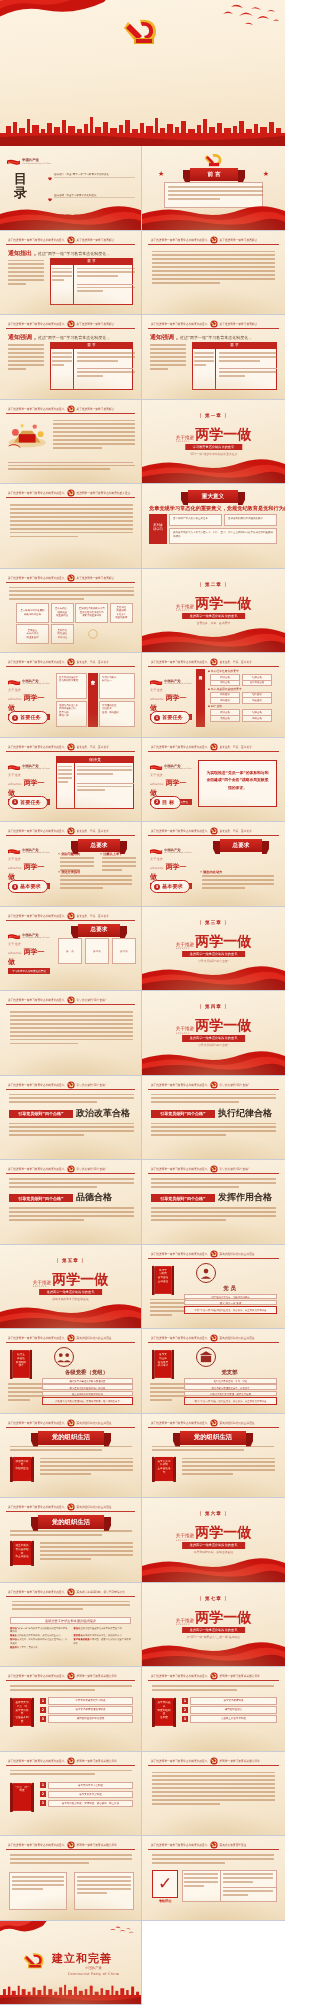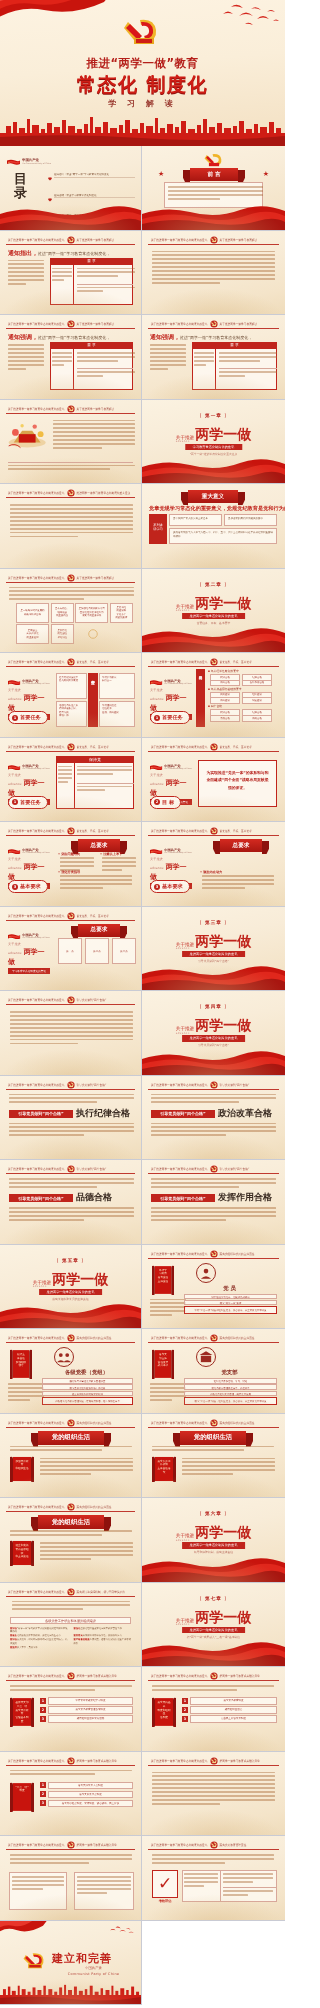--- a/index.html
+++ b/index.html
@@ -141,23 +141,20 @@
     <g>
       <path d="M23 3 L27 14 L39 14 L29 21 L33 32 L23 25 L13 32 L17 21 L7 14 L19 14 Z" fill="none"></path>
       <path d="M8 6 L20 18 L14 24 L4 12 Z" fill="#f0b429"></path>
       <path d="M10 8 L22 20 L18 24 L6 12 Z" fill="#d9171a"></path>
       <path d="M20 4 Q34 2 36 14 Q37 24 27 26 L24 21 Q32 20 31 14 Q30 8 21 9 Z" fill="#f0b429"></path>
       <path d="M21 6 Q32 5 33 14 Q34 21 26 23 L24 20 Q30 19 29 14 Q28 9 22 10 Z" fill="#d9171a"></path>
       <path d="M14 22 L34 22 L34 28 L14 28 Z" fill="#e8a61f"></path>
       <path d="M16 23 L32 23 L32 27 L16 27 Z" fill="#cf1d15"></path>
     </g>
   </svg>
-  <div class="cover-l1">推进“两学一做”教育</div>
-  <div class="cover-l2">常态化 制度化</div>
-  <div class="cover-l3">学 习 解 读</div>
   <svg class="cover-city" viewBox="0 0 285 22" preserveAspectRatio="none">
     <g fill="#cf1d15">
       <rect x="6" y="12" width="5" height="10"></rect>
         <rect x="13" y="8" width="4" height="14"></rect>
       <rect x="19" y="14" width="6" height="8"></rect>
         <rect x="27" y="5" width="3" height="17"></rect>
       <rect x="32" y="11" width="7" height="11"></rect>
         <rect x="41" y="15" width="4" height="7"></rect>
       <rect x="47" y="9" width="5" height="13"></rect>
         <rect x="54" y="13" width="6" height="9"></rect>
@@ -1046,50 +1043,50 @@
     <span class="hr">
           <span class="ht">引导党员做到“四个合格”</span>
         </span>
       </div>
       <div class="para" style="left:9px;top:18px;width:125px;">
         <i style="width:125px"></i>
         <i style="width:125px"></i>
         <i style="width:88px"></i>
       </div>
       <div class="rstrip" style="left:9px;top:34px;width:64px;font-size:4px;">引导党员做到“四个合格”</div>
+      <div style="position:absolute;left:76px;top:31px;font-size:9px;font-weight:bold;color:#3a2b22;">政治改革合格</div>
+      <div class="para" style="left:9px;top:47px;width:125px;">
+        <i style="width:125px"></i>
+        <i style="width:125px"></i>
+        <i style="width:125px"></i>
+        <i style="width:75px"></i>
+      </div>
+    </div>
+    <div class="slide">
+      <div class="s-head">
+    <span class="hl">
+          <span class="ht">关于推进两学一做学习教育常态化制度化的意见</span>
+        </span>
+    <svg class="hbadge" viewBox="0 0 12 12">
+  <circle cx="6" cy="6" r="5.4" fill="#c0241c"></circle>
+  <path d="M2.6 3 L6 6.4 L4.8 7.8 L1.8 4.4 Z" fill="#f3d38a"></path>
+  <path d="M5.6 2.4 Q9.6 2 9.8 5.4 Q10 8 7.2 8.6 L6.6 7.4 Q8.6 7 8.4 5.4 Q8.2 3.6 6 3.8 Z" fill="#f3d38a"></path>
+  <rect x="3.4" y="7.4" width="5.6" height="1.7" fill="#f3d38a"></rect>
+        </svg>
+    <span class="hr">
+          <span class="ht">引导党员做到“四个合格”</span>
+        </span>
+      </div>
+      <div class="para" style="left:9px;top:18px;width:125px;">
+        <i style="width:125px"></i>
+        <i style="width:125px"></i>
+        <i style="width:88px"></i>
+      </div>
+      <div class="rstrip" style="left:9px;top:34px;width:64px;font-size:4px;">引导党员做到“四个合格”</div>
       <div style="position:absolute;left:76px;top:31px;font-size:9px;font-weight:bold;color:#3a2b22;">执行纪律合格</div>
-      <div class="para" style="left:9px;top:47px;width:125px;">
-        <i style="width:125px"></i>
-        <i style="width:125px"></i>
-        <i style="width:125px"></i>
-        <i style="width:75px"></i>
-      </div>
-    </div>
-    <div class="slide">
-      <div class="s-head">
-    <span class="hl">
-          <span class="ht">关于推进两学一做学习教育常态化制度化的意见</span>
-        </span>
-    <svg class="hbadge" viewBox="0 0 12 12">
-  <circle cx="6" cy="6" r="5.4" fill="#c0241c"></circle>
-  <path d="M2.6 3 L6 6.4 L4.8 7.8 L1.8 4.4 Z" fill="#f3d38a"></path>
-  <path d="M5.6 2.4 Q9.6 2 9.8 5.4 Q10 8 7.2 8.6 L6.6 7.4 Q8.6 7 8.4 5.4 Q8.2 3.6 6 3.8 Z" fill="#f3d38a"></path>
-  <rect x="3.4" y="7.4" width="5.6" height="1.7" fill="#f3d38a"></rect>
-        </svg>
-    <span class="hr">
-          <span class="ht">引导党员做到“四个合格”</span>
-        </span>
-      </div>
-      <div class="para" style="left:9px;top:18px;width:125px;">
-        <i style="width:125px"></i>
-        <i style="width:125px"></i>
-        <i style="width:88px"></i>
-      </div>
-      <div class="rstrip" style="left:9px;top:34px;width:64px;font-size:4px;">引导党员做到“四个合格”</div>
-      <div style="position:absolute;left:76px;top:31px;font-size:9px;font-weight:bold;color:#3a2b22;">政治改革合格</div>
       <div class="para" style="left:9px;top:47px;width:125px;">
         <i style="width:125px"></i>
         <i style="width:125px"></i>
         <i style="width:125px"></i>
         <i style="width:75px"></i>
       </div>
     </div>
     <div class="slide">
       <div class="s-head">
     <span class="hl">

